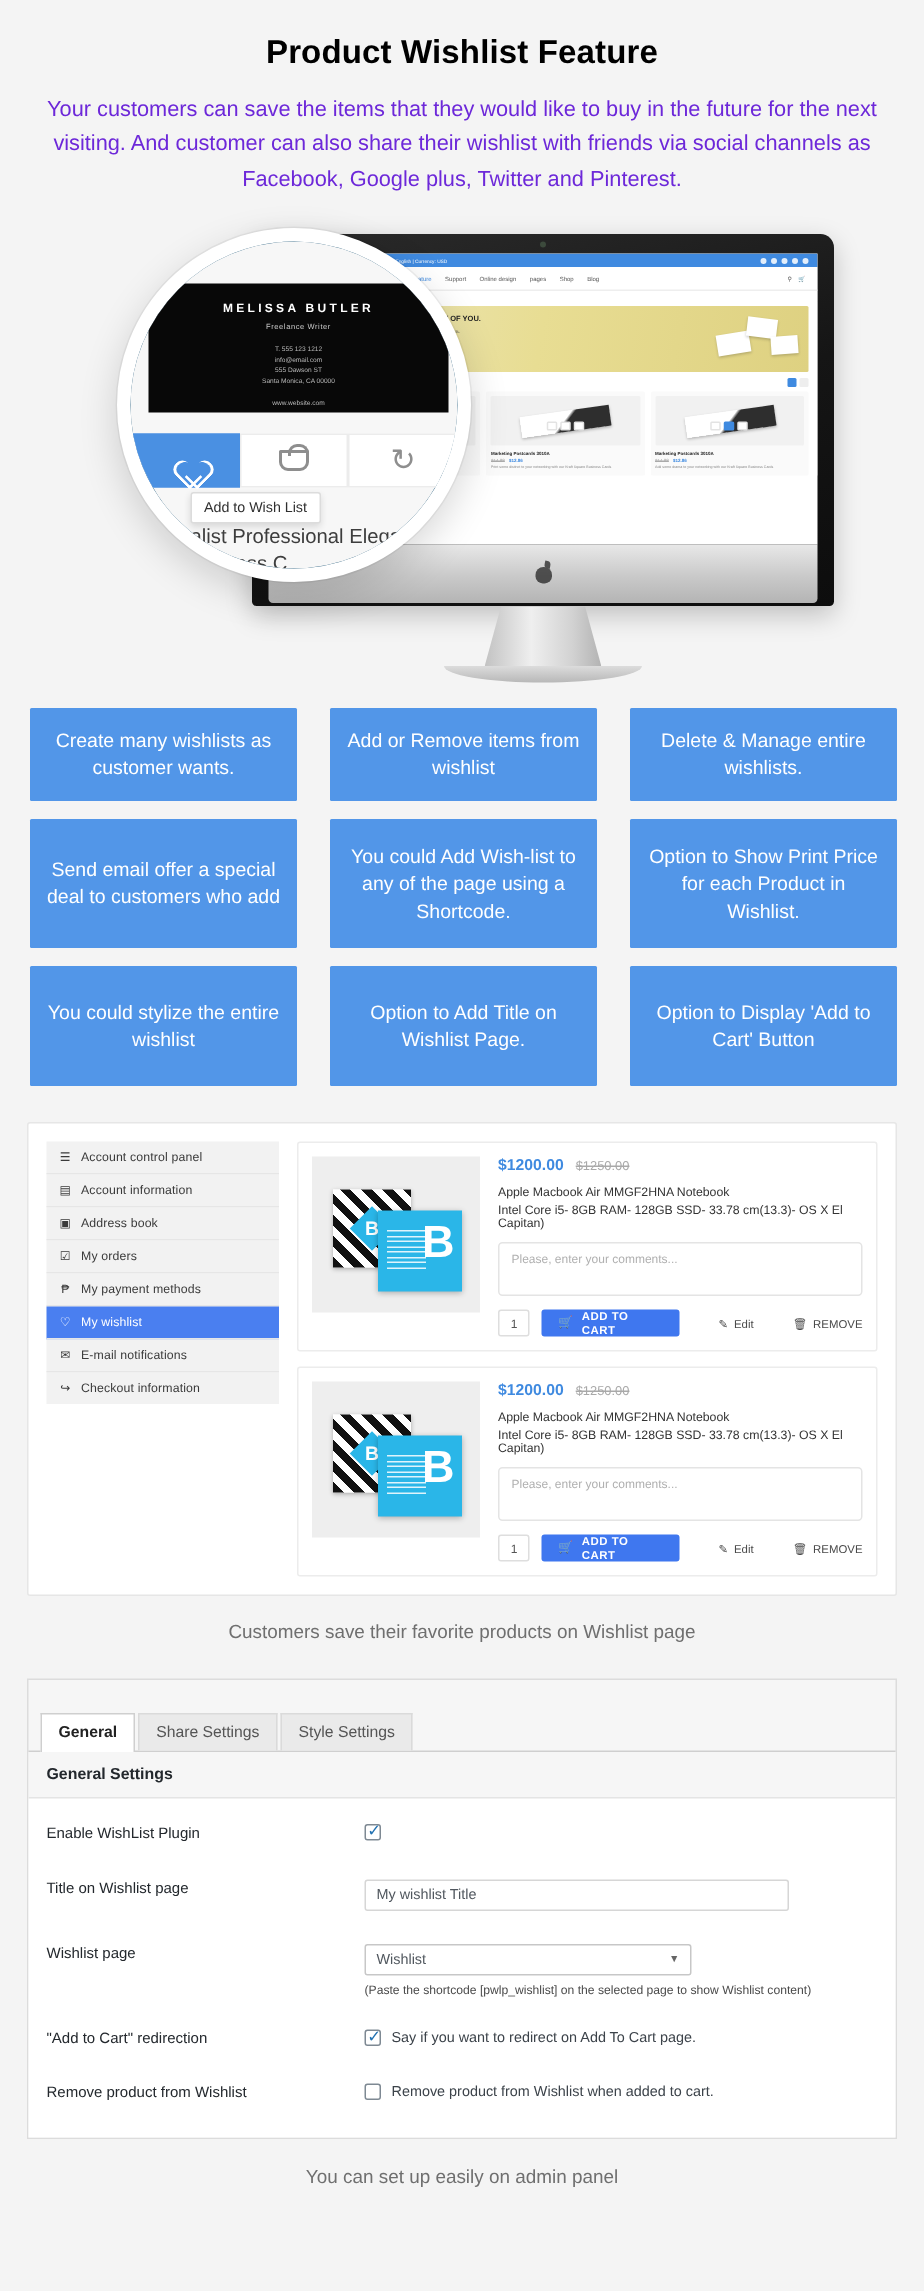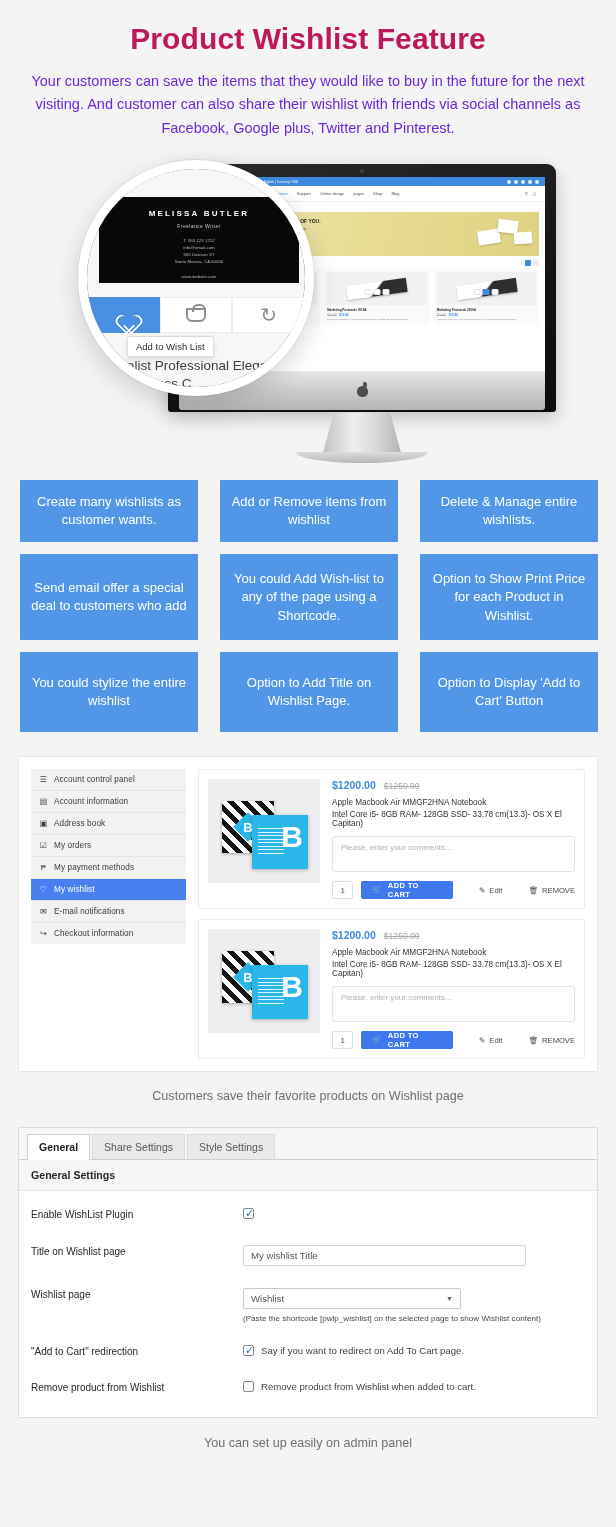--- a/index.html
+++ b/index.html
@@ -7,21 +7,21 @@
     width: 616px;
     background: #f4f4f4;
     font-family: "Liberation Sans", sans-serif;
     -webkit-font-smoothing: antialiased;
   }
   body { width: 616px; min-height: 1527px; position: relative; overflow-x: hidden; }
 
   
   .header { padding: 22px 24px 0; text-align: center; }
   .page-title {
-    font-size: 30px; font-weight: bold; color: #be185d;
+    font-size: 22px; font-weight: bold; color: #000000;
     letter-spacing: .1px; margin-bottom: 14px;
   }
   .page-sub {
     font-size: 14.5px; color: #6d28d9; line-height: 1.62;
     max-width: 560px; margin: 0 auto;
   }
 
   
   .hero { position: relative; height: 320px; margin-top: 12px; }
 
@@ -285,21 +285,21 @@
   }
 
   
   .admin-wrap { padding: 0 18px; margin-top: 24px; }
   .admin {
     background:#f6f6f6; border:1px solid #dcdcdc;
   }
   .tabs { display:flex; padding: 6px 8px 0; border-bottom:1px solid #cfcfcf; }
   .tab {
     font-size: 10.5px; color:#555; padding: 6px 11px;
-    border:1px solid transparent; border-bottom: none; margin-right: 2px;
+    border:1px solid transparent; border-bottom: none; margin-right: 2px; margin-top: 16px;
   }
   .tab.active {
     background:#fff; border-color:#cfcfcf; color:#222; font-weight:bold;
     margin-bottom:-1px; padding-bottom:7px;
   }
   .tab.idle { background:#eaeaea; border-color:#dadada; }
   .admin-title {
     font-size: 10.6px; font-weight:bold; color:#23282d; padding: 9px 12px; background:#f6f6f6;
   }
   .admin-body { background:#fff; border-top:1px solid #e4e4e4; padding: 6px 0 10px; }

